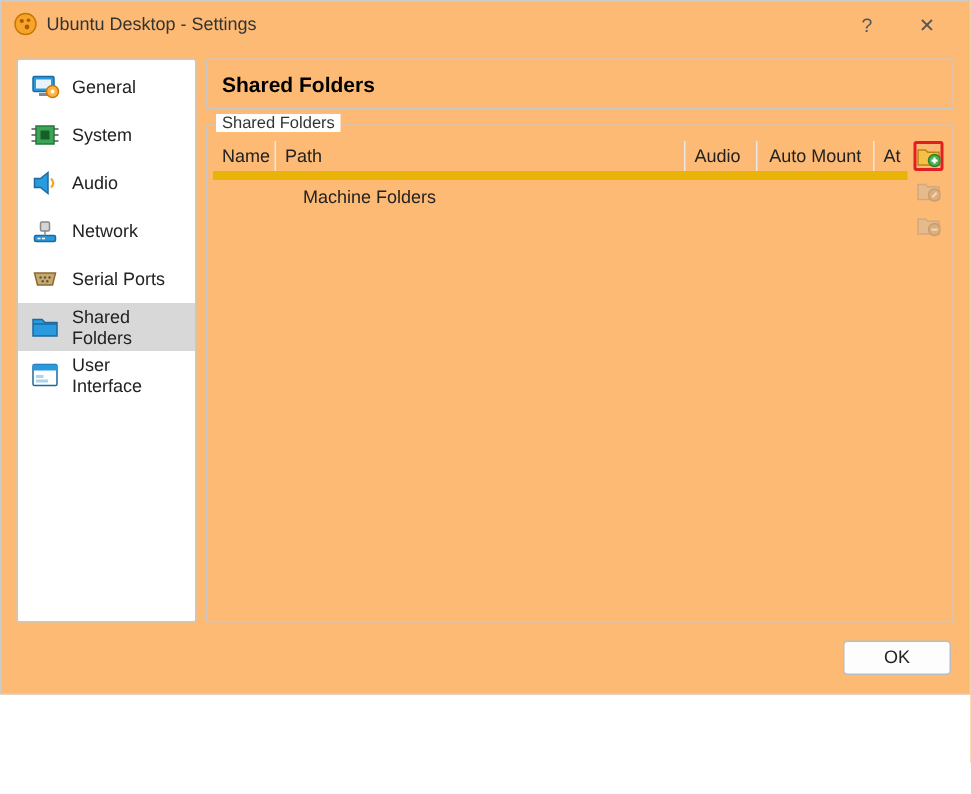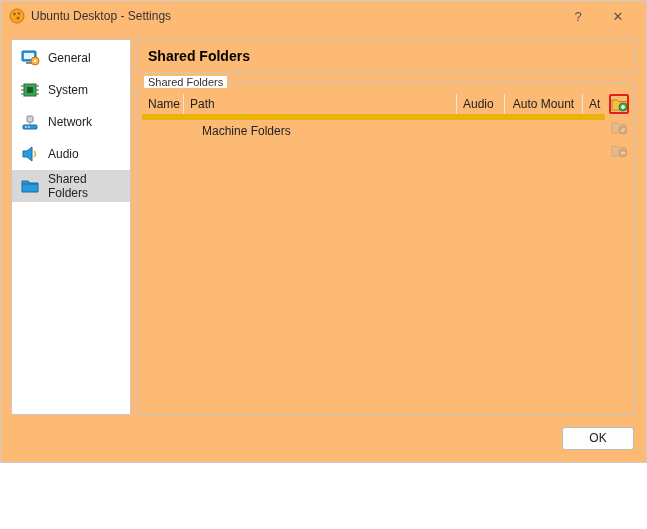--- a/index.html
+++ b/index.html
@@ -80,46 +80,70 @@
               <line x1="16" y1="6" x2="19" y2="6" stroke="#555"></line>
               <line x1="16" y1="10" x2="19" y2="10" stroke="#555"></line>
               <line x1="16" y1="14" x2="19" y2="14" stroke="#555"></line>
             </svg>
         </span>
         <span>System</span>
       </div>
       <div class="sidebar-item">
         <span class="icon">
           <svg width="20" height="20" viewBox="0 0 20 20">
+              <path d="M3 7 L7 7 L12 3 L12 17 L7 13 L3 13 Z" fill="#2a9adf" stroke="#1c6aa0"></path>
+              <path d="M14 7 Q17 10 14 13" fill="none" stroke="#f6a42a" stroke-width="1.5"></path>
+            </svg>
+        </span>
+        <span>Audio</span>
+      </div>
+      <div class="sidebar-item">
+        <span class="icon">
+          <svg width="20" height="20" viewBox="0 0 20 20">
               <rect x="3" y="13" width="14" height="4" rx="1" fill="#2a9adf" stroke="#1c6aa0"></rect>
               <rect x="5" y="14.5" width="2" height="1" fill="#fff"></rect>
               <rect x="8" y="14.5" width="2" height="1" fill="#fff"></rect>
               <rect x="7" y="4" width="6" height="6" rx="1" fill="#d6d6d6" stroke="#888"></rect>
               <line x1="10" y1="10" x2="10" y2="13" stroke="#888"></line>
             </svg>
         </span>
         <span>Network</span>
       </div>
       <div class="sidebar-item">
         <span class="icon">
           <svg width="20" height="20" viewBox="0 0 20 20">
-              <path d="M3 7 L7 7 L12 3 L12 17 L7 13 L3 13 Z" fill="#2a9adf" stroke="#1c6aa0"></path>
-              <path d="M14 7 Q17 10 14 13" fill="none" stroke="#f6a42a" stroke-width="1.5"></path>
+              <path d="M3 6 L17 6 L15 14 L5 14 Z" fill="#c9a96a" stroke="#8a6a32"></path>
+              <circle cx="7" cy="9" r="0.8" fill="#555"></circle>
+              <circle cx="10" cy="9" r="0.8" fill="#555"></circle>
+              <circle cx="13" cy="9" r="0.8" fill="#555"></circle>
+              <circle cx="8.5" cy="11.5" r="0.8" fill="#555"></circle>
+              <circle cx="11.5" cy="11.5" r="0.8" fill="#555"></circle>
             </svg>
         </span>
-        <span>Audio</span>
+        <span>Serial Ports</span>
       </div>
       <div class="sidebar-item selected">
         <span class="icon">
           <svg width="20" height="20" viewBox="0 0 20 20">
               <path d="M2 5 L8 5 L10 7 L18 7 L18 16 L2 16 Z" fill="#2a9adf" stroke="#1c6aa0"></path>
               <path d="M2 8 L18 8" stroke="#1c6aa0"></path>
             </svg>
         </span>
         <span>Shared Folders</span>
+      </div>
+      <div class="sidebar-item">
+        <span class="icon">
+          <svg width="20" height="20" viewBox="0 0 20 20">
+              <rect x="2" y="3" width="16" height="14" rx="1" fill="#fff" stroke="#1c6aa0"></rect>
+              <rect x="2" y="3" width="16" height="4" fill="#2a9adf"></rect>
+              <rect x="4" y="10" width="5" height="2" fill="#aad4ee"></rect>
+              <rect x="4" y="13" width="8" height="2" fill="#aad4ee"></rect>
+            </svg>
+        </span>
+        <span>User Interface</span>
       </div>
     </div>
 
     <div class="main">
       <div class="header-box">
         <div class="heading">Shared Folders</div>
       </div>
       <div class="fieldset">
         <div class="legend">Shared Folders</div>
         <div class="fieldset-body">

